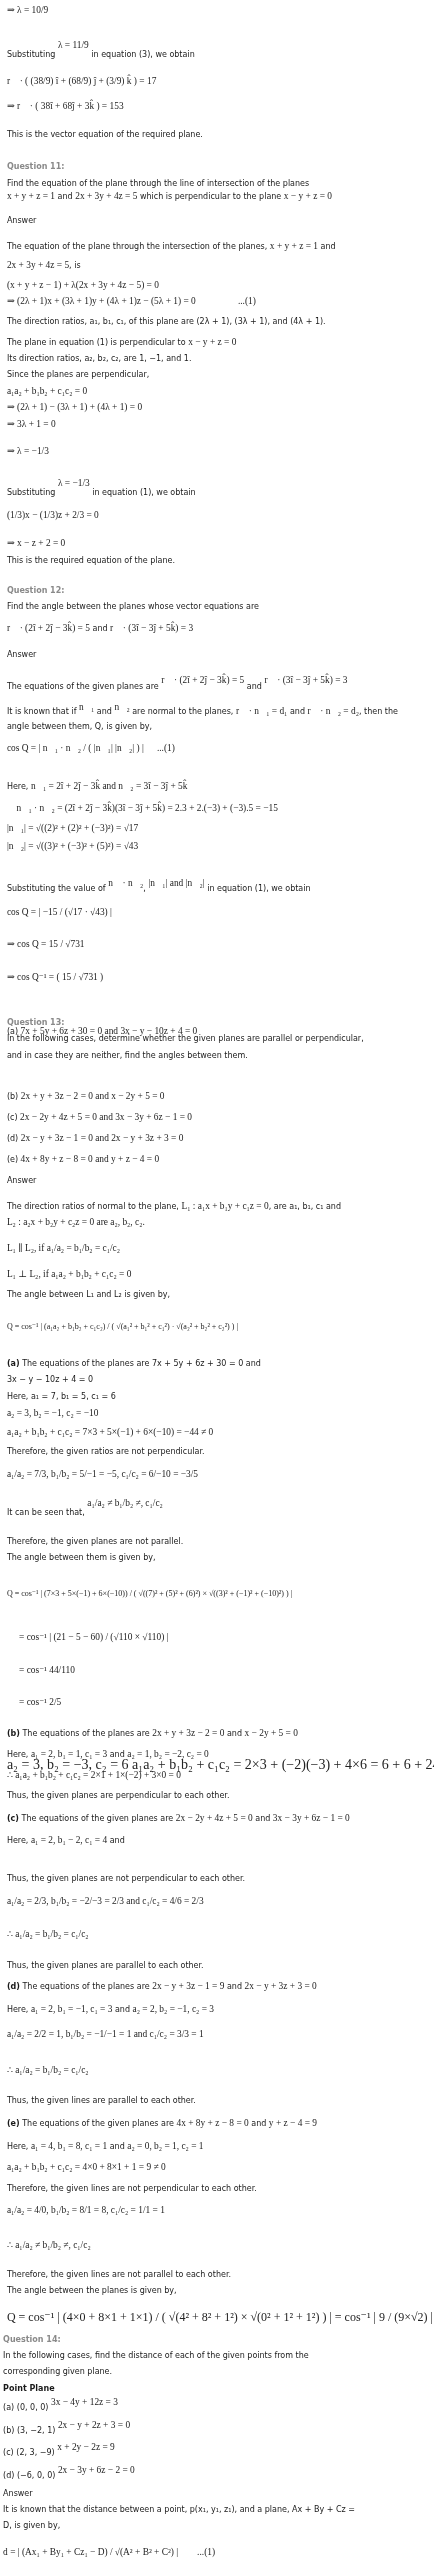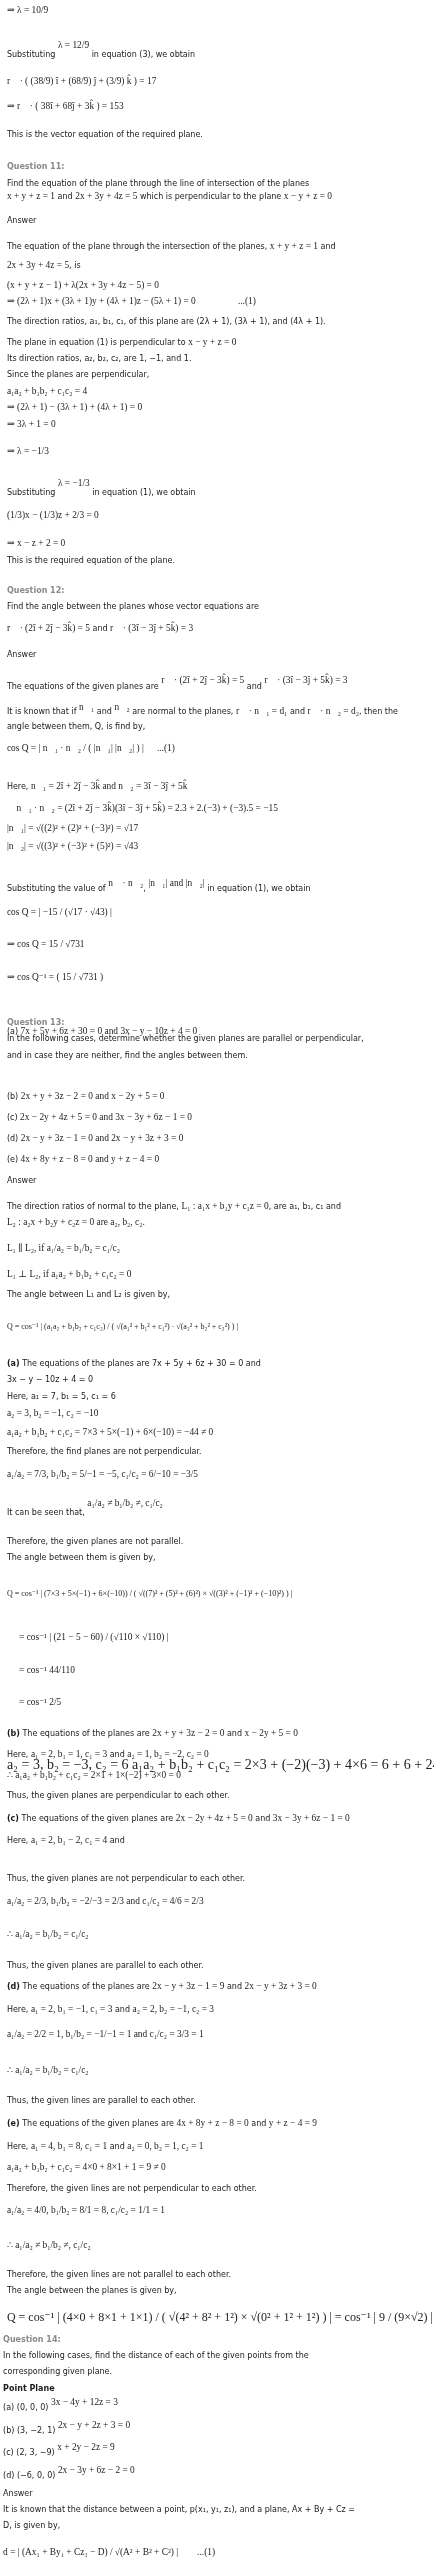--- a/index.html
+++ b/index.html
@@ -11,21 +11,21 @@
   .b{font-weight:bold;}
 </style>
 </head>
 <body>
 
 <div id="doc">
 
   <div class="ln m" style="top:5px">⇒ λ = 10/9</div>
   <div class="ln" style="top:49px">
     <span>Substituting</span>
-    <span class="m" style="position:relative;top:-8.7px">λ = 12/9</span>
+    <span class="m" style="position:relative;top:-8.7px">λ = 11/9</span>
     <span>in equation (3), we obtain</span>
   </div>
   <div class="ln m" style="top:76px">r⃗ · ( (38/9) î + (68/9) ĵ + (3/9) k̂ ) = 17</div>
   <div class="ln m" style="top:101px">⇒ r⃗ · ( 38î + 68ĵ + 3k̂ ) = 153</div>
   <div class="ln" style="top:130px">This is the vector equation of the required plane.</div>
 
   <div class="ln q" style="top:162px">Question 11:</div>
   <div class="ln" style="top:179px">Find the equation of the plane through the line of intersection of the planes</div>
   <div class="ln" style="top:191px">
     <span class="m">x + y + z = 1</span>
@@ -48,21 +48,21 @@
     <span>⇒ (2λ + 1)x + (3λ + 1)y + (4λ + 1)z − (5λ + 1) = 0</span>
     <span style="position:absolute;left:231px">...(1)</span>
   </div>
   <div class="ln" style="top:317px">The direction ratios, a₁, b₁, c₁, of this plane are (2λ + 1), (3λ + 1), and (4λ + 1).</div>
   <div class="ln" style="top:337px">
     <span>The plane in equation (1) is perpendicular to</span>
     <span class="m">x − y + z = 0</span>
   </div>
   <div class="ln" style="top:354px">Its direction ratios, a₂, b₂, c₂, are 1, −1, and 1.</div>
   <div class="ln" style="top:370px">Since the planes are perpendicular,</div>
-  <div class="ln m" style="top:386px">a₁a₂ + b₁b₂ + c₁c₂ = 4</div>
+  <div class="ln m" style="top:386px">a₁a₂ + b₁b₂ + c₁c₂ = 0</div>
   <div class="ln m" style="top:402px">⇒ (2λ + 1) − (3λ + 1) + (4λ + 1) = 0</div>
   <div class="ln m" style="top:419px">⇒ 3λ + 1 = 0</div>
   <div class="ln m" style="top:446px">⇒ λ = −1/3</div>
   <div class="ln" style="top:487px">
     <span>Substituting</span>
     <span class="m" style="position:relative;top:-8.7px">λ = −1/3</span>
     <span>in equation (1), we obtain</span>
   </div>
   <div class="ln m" style="top:510px">(1/3)x − (1/3)z + 2/3 = 0</div>
   <div class="ln m" style="top:538px">⇒ x − z + 2 = 0</div>
@@ -85,21 +85,21 @@
   <div class="ln" style="top:706px">
     <span>It is known that if</span>
     <span class="m" style="position:relative;top:-3.7px">n⃗₁</span>
     <span>and</span>
     <span class="m" style="position:relative;top:-3.7px">n⃗₂</span>
     <span>are normal to the planes,</span>
     <span class="m">r⃗ · n⃗₁ = d₁</span>
     <span>and</span>
     <span class="m">r⃗ · n⃗₂ = d₂</span><span>, then the</span>
   </div>
-  <div class="ln" style="top:722px">angle between them, Q, is find by,</div>
+  <div class="ln" style="top:722px">angle between them, Q, is given by,</div>
   <div class="ln m" style="top:743px">
     <span>cos Q = | n⃗₁ · n⃗₂ / ( |n⃗₁| |n⃗₂| ) |</span>
     <span style="position:absolute;left:150px">...(1)</span>
   </div>
   <div class="ln" style="top:781px">
     <span>Here,</span>
     <span class="m">n⃗₁ = 2î + 2ĵ − 3k̂ and n⃗₂ = 3î − 3ĵ + 5k̂</span>
   </div>
   <div class="ln m" style="top:803px">∴ n⃗₁ · n⃗₂ = (2î + 2ĵ − 3k̂)(3î − 3ĵ + 5k̂) = 2.3 + 2.(−3) + (−3).5 = −15</div>
   <div class="ln m" style="top:823px">|n⃗₁| = √((2)² + (2)² + (−3)²) = √17</div>
@@ -131,21 +131,21 @@
   <div class="ln m" style="top:1243px">L₁ ∥ L₂, if a₁/a₂ = b₁/b₂ = c₁/c₂</div>
   <div class="ln m" style="top:1269px">L₁ ⊥ L₂, if a₁a₂ + b₁b₂ + c₁c₂ = 0</div>
   <div class="ln" style="top:1290px">The angle between L₁ and L₂ is given by,</div>
   <div class="ln m" style="top:1322px;font-size:8px">Q = cos⁻¹ | (a₁a₂ + b₁b₂ + c₁c₂) / ( √(a₁² + b₁² + c₁²) · √(a₂² + b₂² + c₂²) ) |</div>
 
   <div class="ln" style="top:1359px"><span class="b">(a)</span> <span>The equations of the planes are 7x + 5y + 6z + 30 = 0 and</span></div>
   <div class="ln" style="top:1375px">3x − y − 10z + 4 = 0</div>
   <div class="ln" style="top:1392px">Here, a₁ = 7, b₁ = 5, c₁ = 6</div>
   <div class="ln m" style="top:1408px">a₂ = 3, b₂ = −1, c₂ = −10</div>
   <div class="ln m" style="top:1427px">a₁a₂ + b₁b₂ + c₁c₂ = 7×3 + 5×(−1) + 6×(−10) = −44 ≠ 0</div>
-  <div class="ln" style="top:1447px">Therefore, the find planes are not perpendicular.</div>
+  <div class="ln" style="top:1447px">Therefore, the given ratios are not perpendicular.</div>
   <div class="ln m" style="top:1469px">a₁/a₂ = 7/3, b₁/b₂ = 5/−1 = −5, c₁/c₂ = 6/−10 = −3/5</div>
   <div class="ln" style="top:1507px">
     <span>It can be seen that,</span>
     <span class="m" style="position:relative;top:-8.7px">a₁/a₂ ≠ b₁/b₂ ≠, c₁/c₂</span>
   </div>
   <div class="ln" style="top:1537px">Therefore, the given planes are not parallel.</div>
   <div class="ln" style="top:1553px">The angle between them is given by,</div>
   <div class="ln m" style="top:1589px;font-size:8px">Q = cos⁻¹ | (7×3 + 5×(−1) + 6×(−10)) / ( √((7)² + (5)² + (6)²) × √((3)² + (−1)² + (−10)²) ) |</div>
   <div class="ln m" style="top:1632px;left:19px">= cos⁻¹ | (21 − 5 − 60) / (√110 × √110) |</div>
   <div class="ln m" style="top:1665px;left:19px">= cos⁻¹ 44/110</div>

